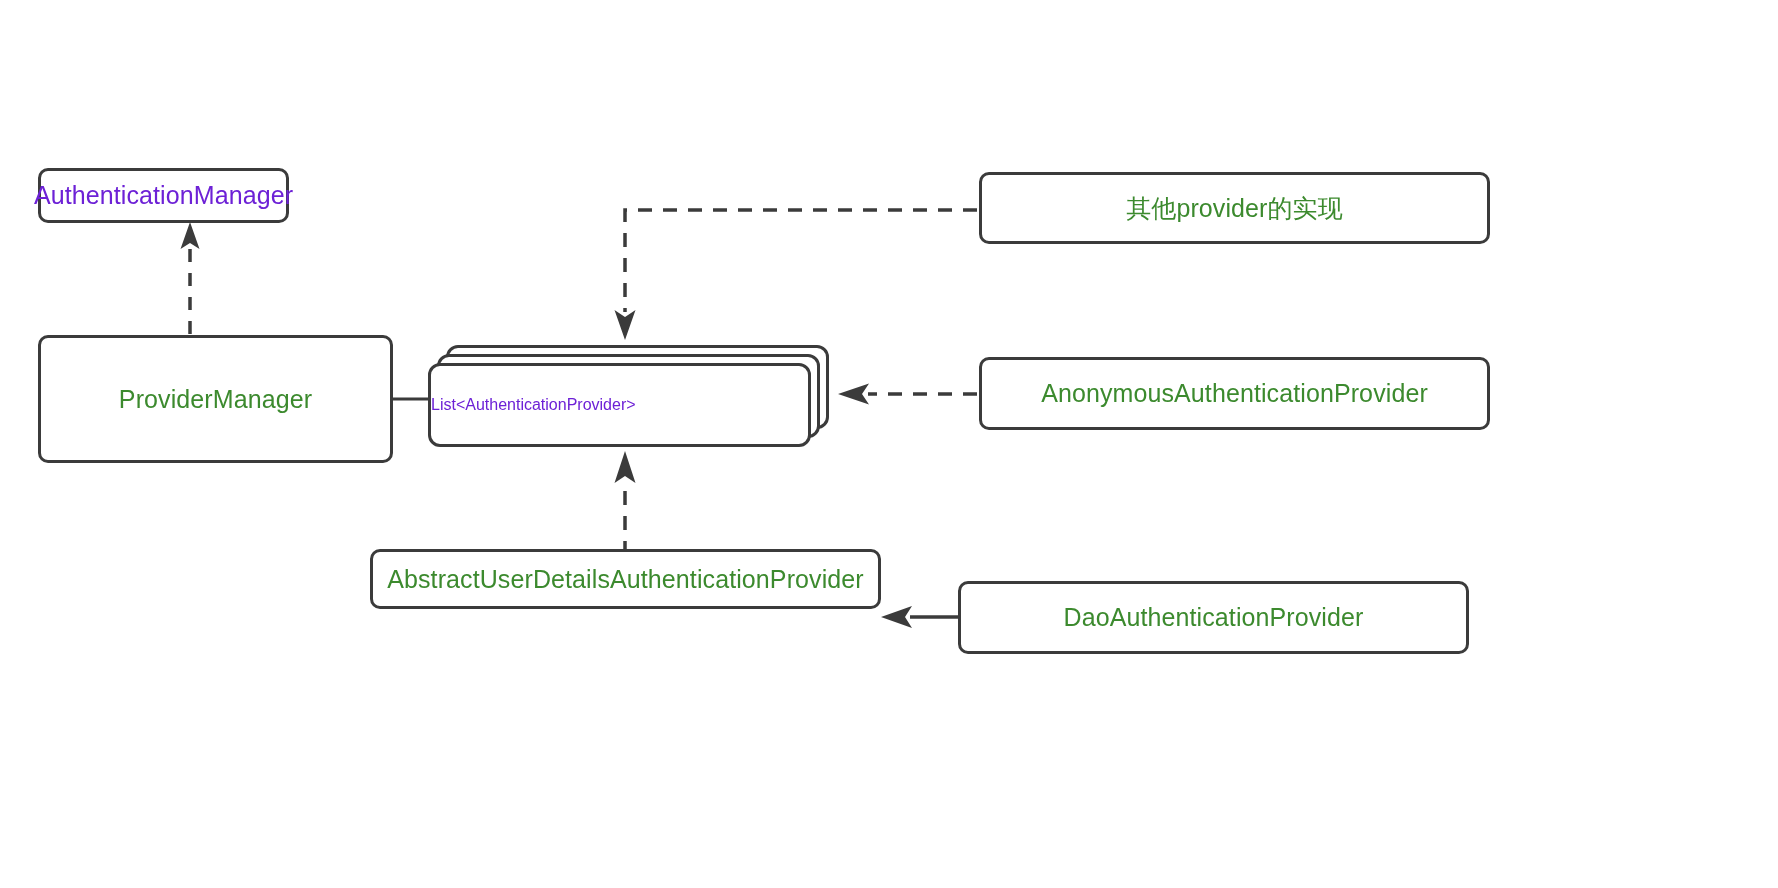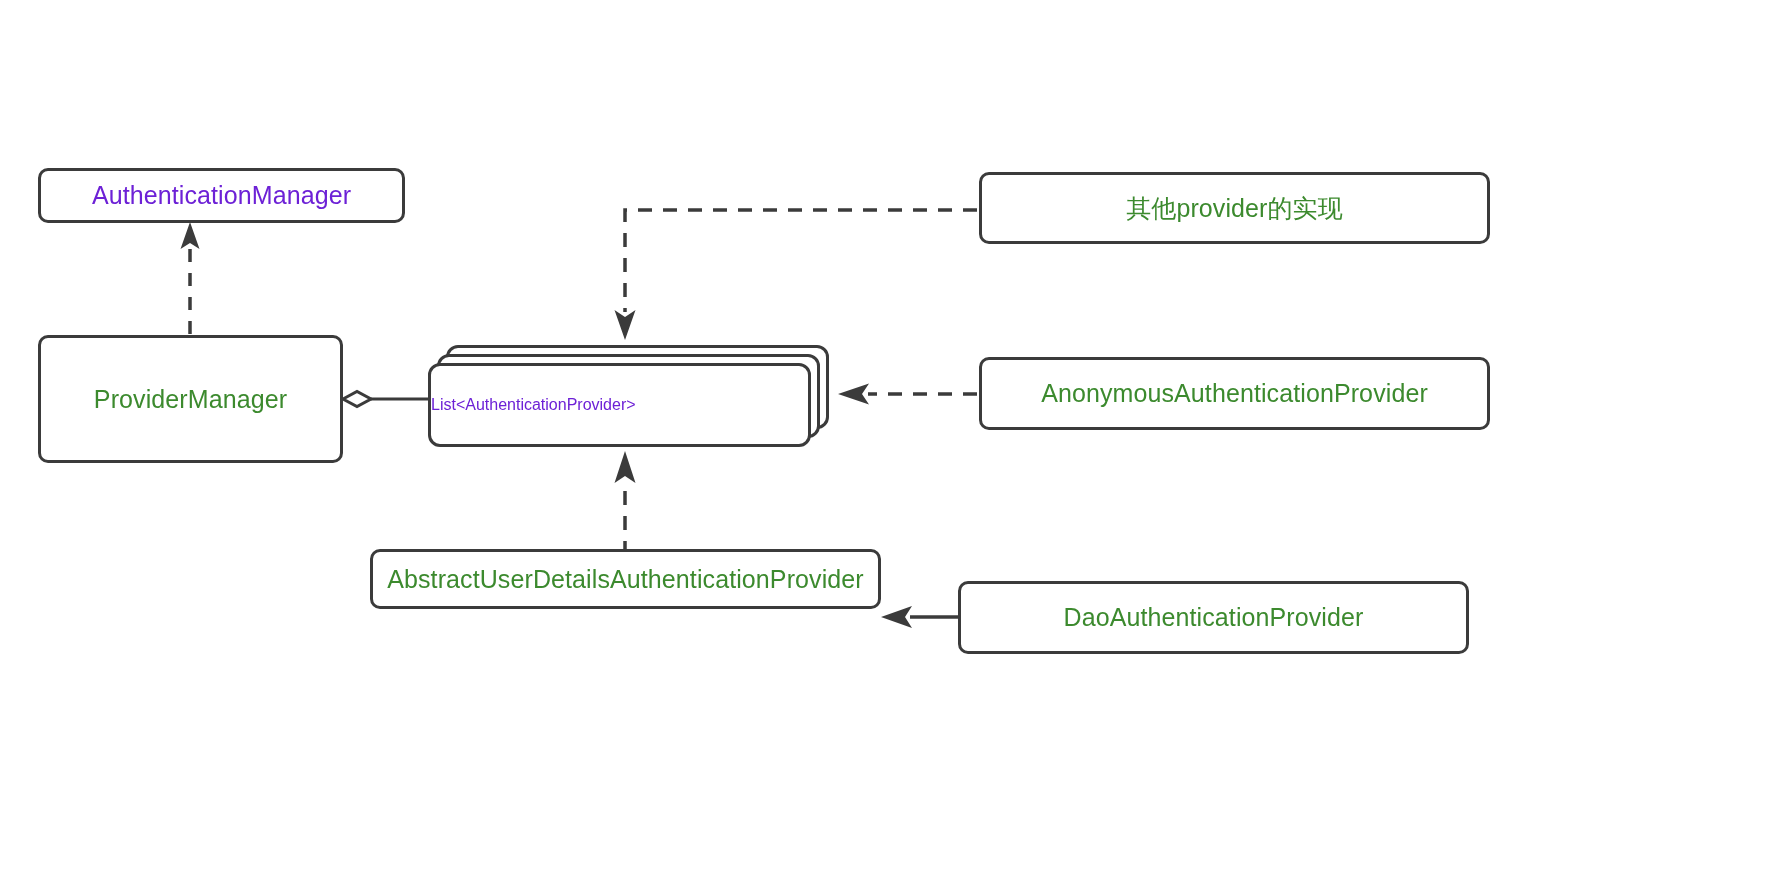--- a/index.html
+++ b/index.html
@@ -117,25 +117,25 @@
       <path d="M625,451 L614.5,483 L625,476 L635.5,483 Z" fill="#3b3b3b"></path>
     </g>
 
      AbstractUserDetails... : solid, left --&gt;
     <g>
       <line x1="977" y1="617" x2="910" y2="617" stroke="#3b3b3b" stroke-width="3.5"></line>
       <path d="M881,617 L912,606 L905,617 L912,628 Z" fill="#3b3b3b"></path>
     </g>
   </svg>
 
-  <div class="node" id="n-auth-manager" style="left: 38px; top: 168px; width: 367px; height: 55px;">
+  <div class="node" id="n-auth-manager" style="left: 38px; top: 168px; width: 251px; height: 55px;">
     <span class="label purple">AuthenticationManager</span>
   </div>
 
-  <div class="node" id="n-provider-manager" style="left: 38px; top: 335px; width: 305px; height: 128px;">
+  <div class="node" id="n-provider-manager" style="left: 38px; top: 335px; width: 355px; height: 128px;">
     <span class="label green">ProviderManager</span>
   </div>
 
   <div class="stack-wrap" id="n-provider-list-wrap" style="left: 428px; top: 345px; width: 401px; height: 102px;">
     <div class="stack-layer" id="n-list-layer2" style="left: 18px; top: 0px; width: 383px; height: 84px;"></div>
     <div class="stack-layer" id="n-list-layer1" style="left: 9px; top: 9px; width: 383px; height: 84px;"></div>
     <div class="stack-front" id="n-list-front" style="left: 0px; top: 18px; width: 383px; height: 84px;">
       <span class="label purple">List&lt;AuthenticationProvider&gt;</span>
     </div>
   </div>

